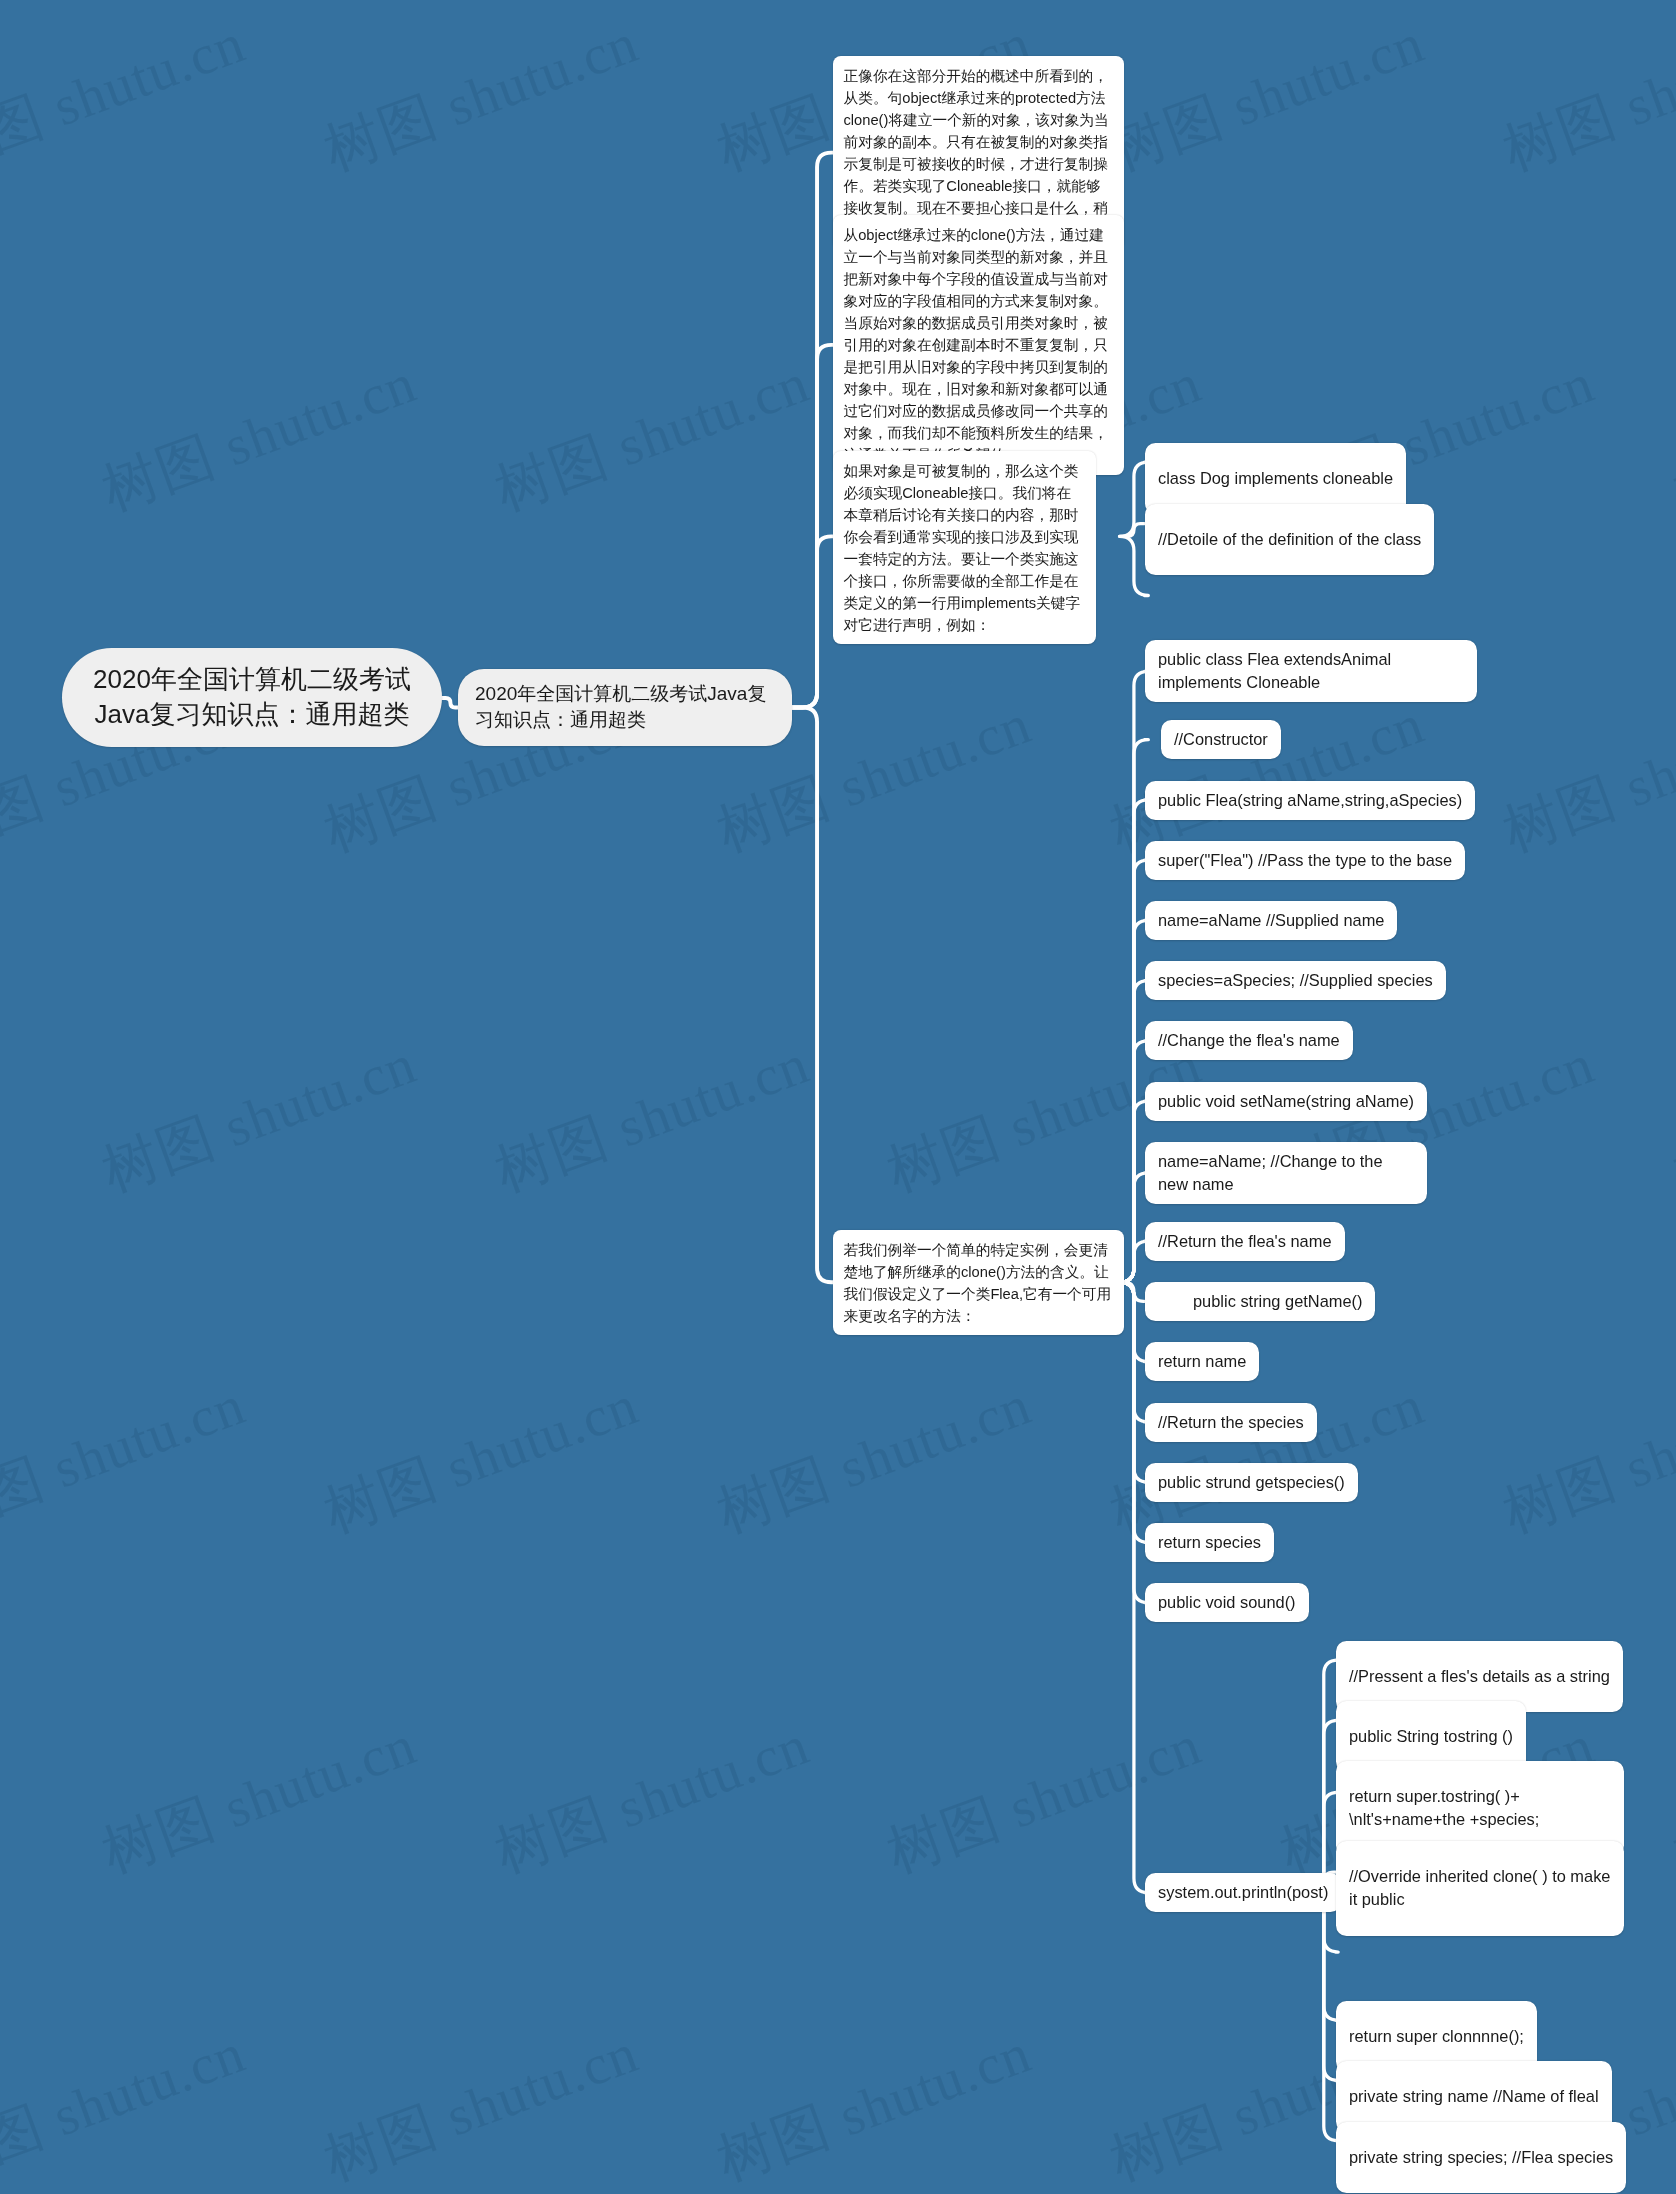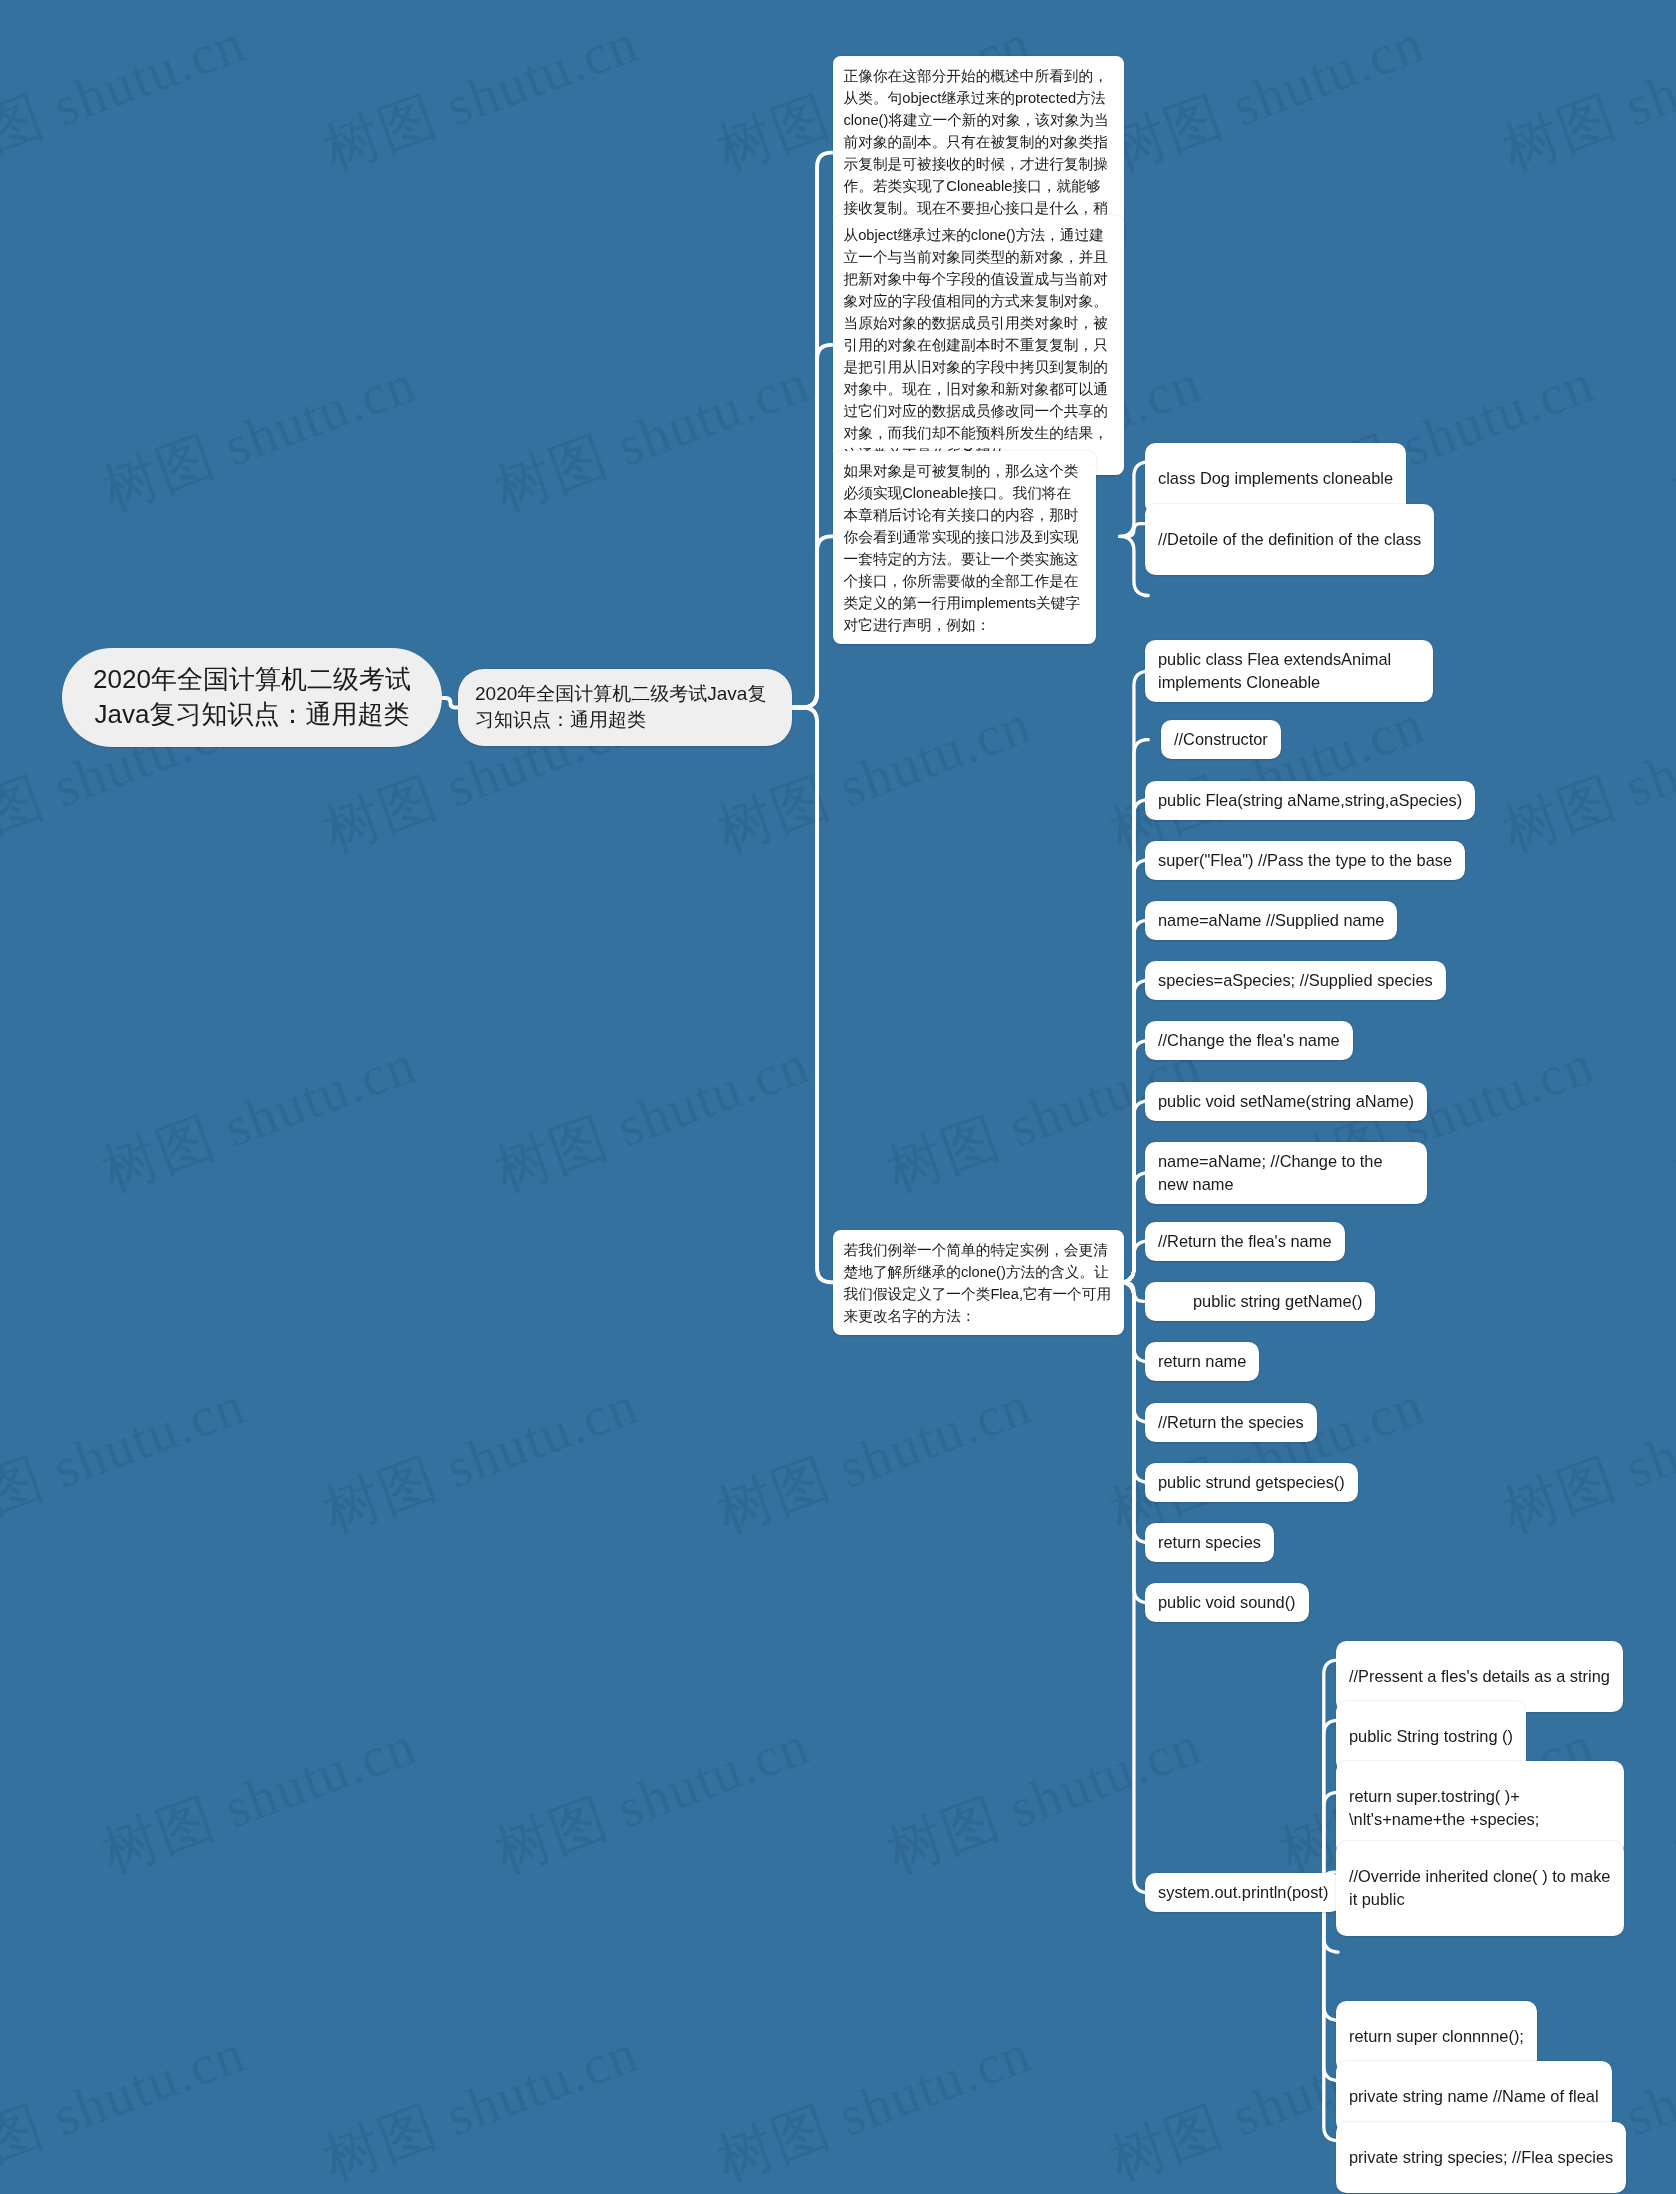--- a/index.html
+++ b/index.html
@@ -181,21 +181,21 @@
 
   <div class="node para" id="n-p3" style="left:833px; top:451px; width:263px;">如果对象是可被复制的，那么这个类必须实现Cloneable接口。我们将在本章稍后讨论有关接口的内容，那时你会看到通常实现的接口涉及到实现一套特定的方法。要让一个类实施这个接口，你所需要做的全部工作是在类定义的第一行用implements关键字对它进行声明，例如：</div>
 
   <div class="node para" id="n-p4" style="left:833px; top:1230px; width:291px;">若我们例举一个简单的特定实例，会更清楚地了解所继承的clone()方法的含义。让我们假设定义了一个类Flea,它有一个可用来更改名字的方法：</div>
 
   <div class="node leaf" id="n-c1" style="left:1145px; top:443px;">class Dog implements cloneable</div>
 
   <div class="node leaf" id="n-c2" style="left:1145px; top:504px;">//Detoile of the definition of the class</div>
 
 
-  <div class="node code" id="n-f1" style="left:1145px; top:640px; width:288px;">public class Flea extendsAnimal implements Cloneable</div>
+  <div class="node code" id="n-f1" style="left:1145px; top:640px; width:332px;">public class Flea extendsAnimal implements Cloneable</div>
 
   <div class="node code" id="n-f2" style="left:1145px; top:720px;margin-left:16px;">//Constructor</div>
 
   <div class="node code" id="n-f3" style="left:1145px; top:781px;">public Flea(string aName,string,aSpecies)</div>
 
   <div class="node code" id="n-f4" style="left:1145px; top:841px;">super("Flea") //Pass the type to the base</div>
 
   <div class="node code" id="n-f5" style="left:1145px; top:901px;">name=aName //Supplied name</div>
 
   <div class="node code" id="n-f6" style="left:1145px; top:961px;">species=aSpecies; //Supplied species</div>

